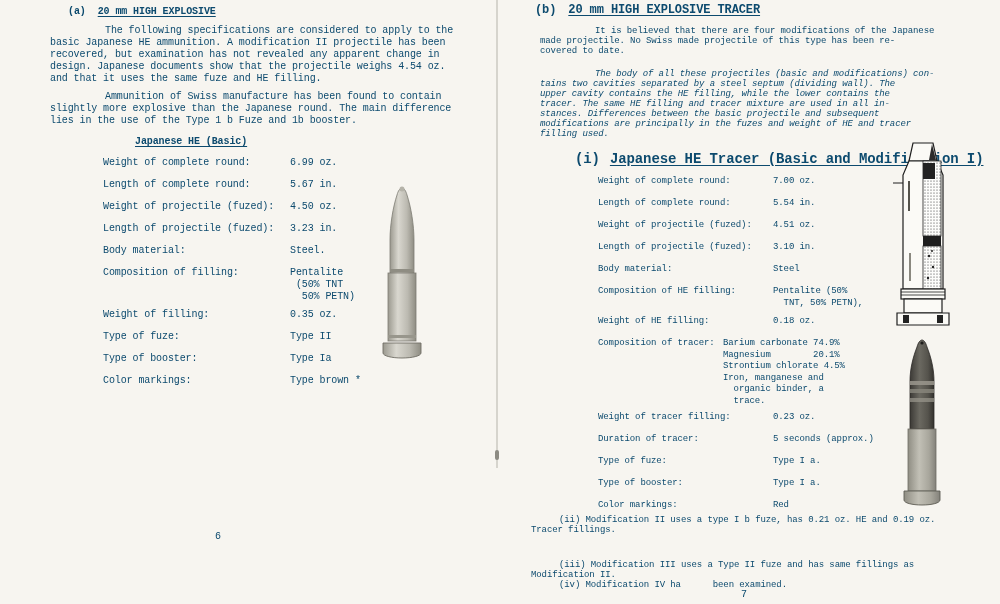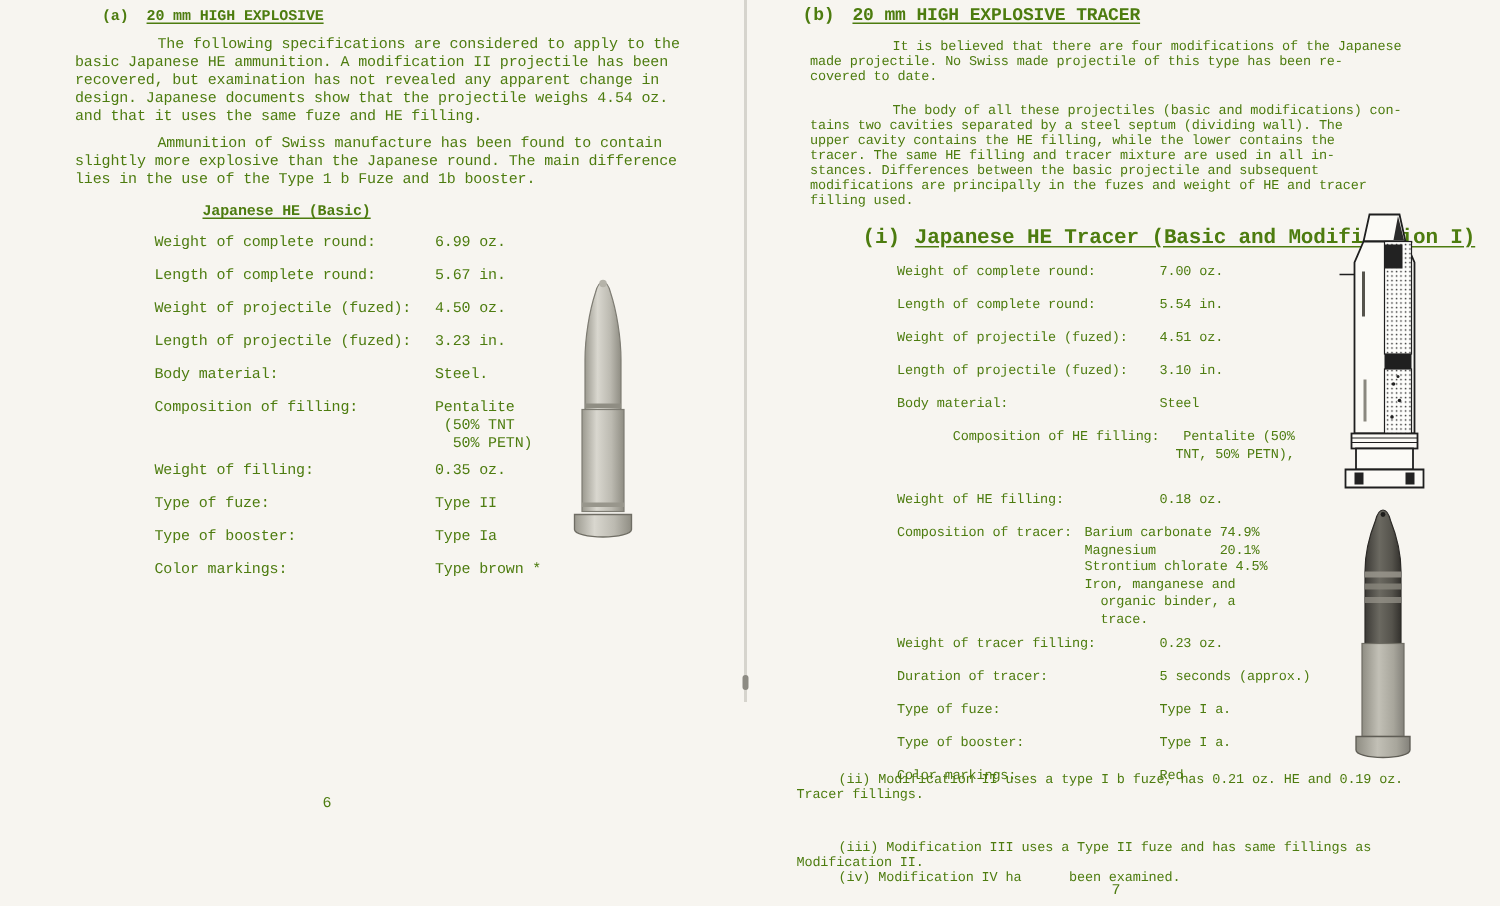--- a/index.html
+++ b/index.html
@@ -1,20 +1,20 @@
 <!DOCTYPE html>
 <html><head>
 <meta charset="utf-8">
 <style>
   html,body{margin:0;padding:0;background:#e8e6e1;}
   .scan{
     position:relative;width:1000px;height:604px;overflow:hidden;
     background:#f7f5f0;
     font-family:"Liberation Mono","DejaVu Sans Mono",monospace;
-    color:#4d7c0f;
+    color:#0c4a6e;
   }
   .abs{position:absolute;}
   
   .gutter{left:496px;top:0;width:2px;height:468px;background:#d6d4cd;}
   .gutter-tip{left:495px;top:450px;width:4px;height:10px;background:#8d8b83;border-radius:2px;}
   
   .lp{font-size:10px;line-height:12px;letter-spacing:-0.1px;}
   
   .rp{font-size:9px;line-height:10px;letter-spacing:-0.1px;}
   .para{white-space:pre-line;text-align:justify;}
@@ -25,21 +25,21 @@
   .tbl-title{font-weight:bold;text-decoration:underline;text-underline-offset:2px;white-space:nowrap;}
   .trow{display:flex;align-items:flex-start;}
   .lp .trow{margin-bottom:10px;}
   .rp .trow{margin-bottom:10.5px;line-height:11.5px;}
   .tl{flex:0 0 auto;white-space:nowrap;}
   .lp .tl{width:187px;}
   .rp .tl{width:175px;}
   .rp .trow.tight .tl{width:125px;}
   .tv{white-space:pre-line;}
   .lp .trow.ml{margin-bottom:6px;}
-  .rp .trow.mb7{margin-bottom:19px;text-align:right;}
+  .rp .trow.mb7{margin-bottom:7px;}
   .rp .trow.mb5{margin-bottom:5px;}
   .footnote{white-space:pre-line;}
   .pagenum{font-size:10px;}
   svg{display:block;}
 </style>
 </head>
 <body>
 
 <div class="scan">
 
@@ -126,21 +126,21 @@
     <ellipse cx="24" cy="4" rx="2.5" ry="2.5" fill="#b5b3a9"></ellipse>
   </svg>
 
   <div class="abs rp heading" style="left:535px;top:5px;font-size:12px;">
     <span>(b)</span><span class="ttl">20 mm HIGH EXPLOSIVE TRACER</span>
   </div>
 
   <div class="abs rp para indent55" style="left:540px;top:26px;width:422px;">It is believed that there are four modifications of the Japanese
 made projectile.  No Swiss made projectile of this type has been re-
 covered to date.</div>
-  <div class="abs rp para indent55" style="left:540px;top:69px;width:422px;">The body of all these projectiles (basic and modifications) con-
+  <div class="abs rp para indent55" style="left:540px;top:69px;width:422px;font-style:italic;">The body of all these projectiles (basic and modifications) con-
 tains two cavities separated by a steel septum (dividing wall).  The
 upper cavity contains the HE filling, while the lower contains the
 tracer.  The same HE filling and tracer mixture are used in all in-
 stances.  Differences between the basic projectile and subsequent
 modifications are principally in the fuzes and weight of HE and tracer
 filling used.</div>
 
   <div class="abs rp heading" style="left:575px;top:154px;font-size:14px;">
     <span>(i)</span><span class="ttl" style="margin-left:10px;">Japanese HE Tracer (Basic and Modification I)</span>
   </div>

